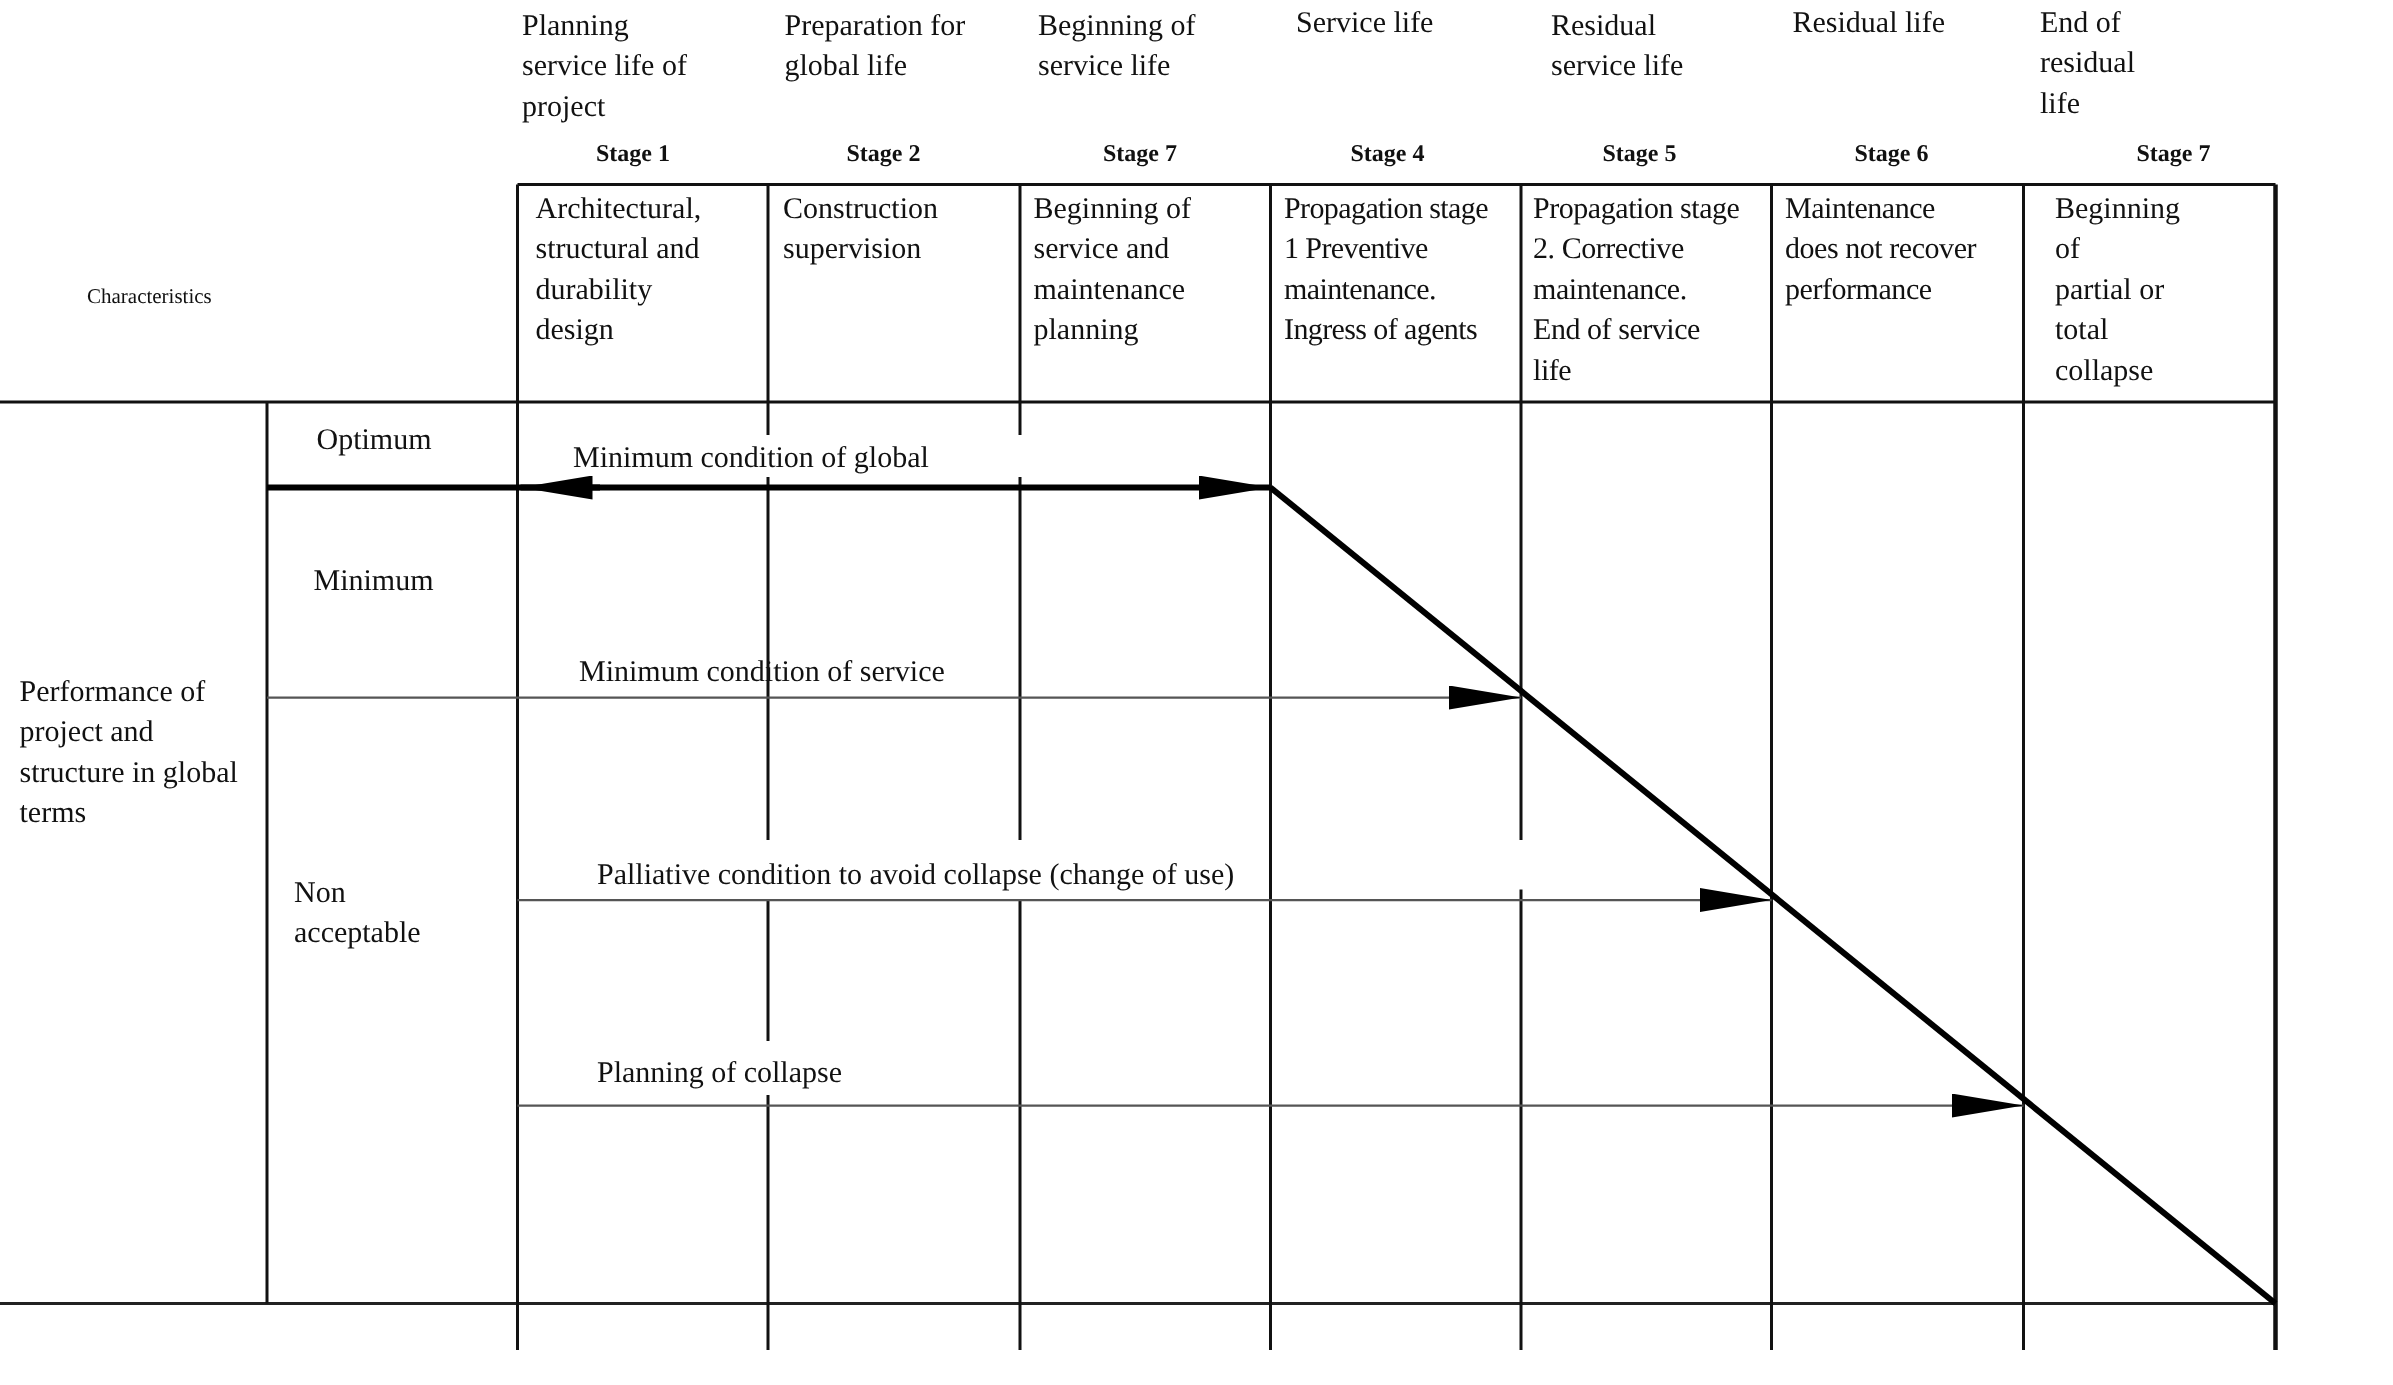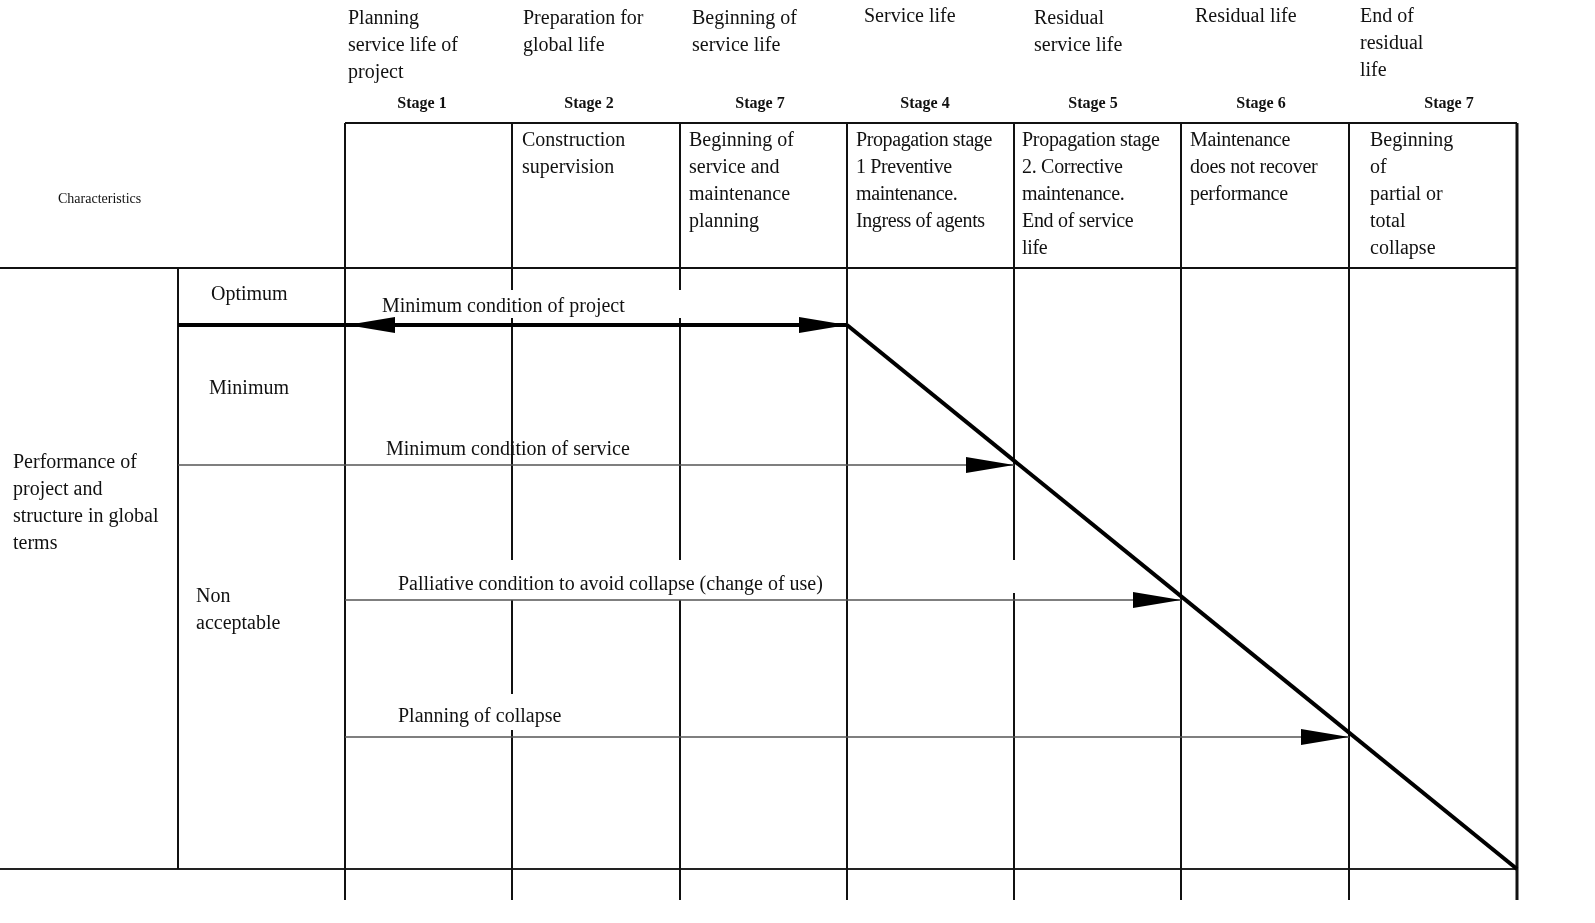--- a/index.html
+++ b/index.html
@@ -81,20 +81,24 @@
 life</div>
 
   <div class="t stage-head" style="left:340px; top:91px;">Stage 1</div>
   <div class="t stage-head" style="left:507px; top:91px;">Stage 2</div>
   <div class="t stage-head" style="left:678px; top:91px;">Stage 7</div>
   <div class="t stage-head" style="left:843px; top:91px;">Stage 4</div>
   <div class="t stage-head" style="left:1011px; top:91px;">Stage 5</div>
   <div class="t stage-head" style="left:1179px; top:91px;">Stage 6</div>
   <div class="t stage-head" style="left:1367px; top:91px;">Stage 7</div>
 
+  <div class="t desc" style="left:357px; top:126px;">Architectural,
+structural and
+durability
+design</div>
   <div class="t desc" style="left:522px; top:126px;">Construction
 supervision</div>
   <div class="t desc" style="left:689px; top:126px;">Beginning of
 service and
 maintenance
 planning</div>
   <div class="t desc" style="left:856px; top:126px; letter-spacing:-0.4px;">Propagation stage
 1 Preventive
 maintenance.
 Ingress of  agents</div>
@@ -114,18 +118,18 @@
   <div class="t" style="left:1px; top:448px;margin-left:12px;">Performance of
 project and
 structure in global
 terms</div>
 
   <div class="t" style="left:211px; top:280px;">Optimum</div>
   <div class="t" style="left:209px; top:374px;">Minimum</div>
   <div class="t" style="left:196px; top:582px;">Non
 acceptable</div>
 
-  <div class="t cond-label" style="left:382px; top:292px;">Minimum condition of project</div>
+  <div class="t cond-label" style="left:382px; top:292px;">Minimum condition of global</div>
   <div class="t cond-label" style="left:386px; top:435px;">Minimum condition of service</div>
   <div class="t cond-label" style="left:398px; top:570px;">Palliative condition to avoid collapse (change of use)</div>
   <div class="t cond-label" style="left:398px; top:702px;">Planning of collapse</div>
 
 </div>
 
 </body></html>

